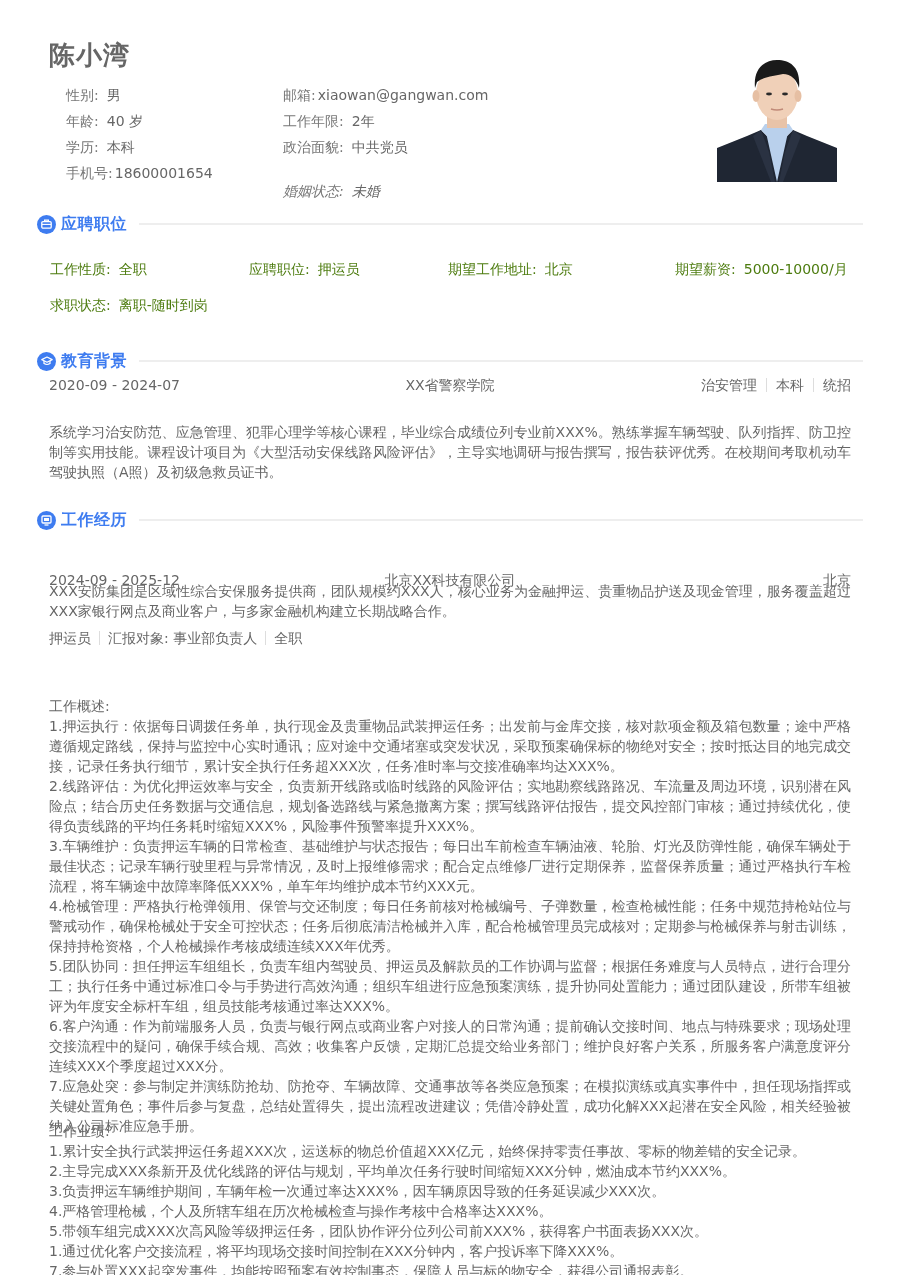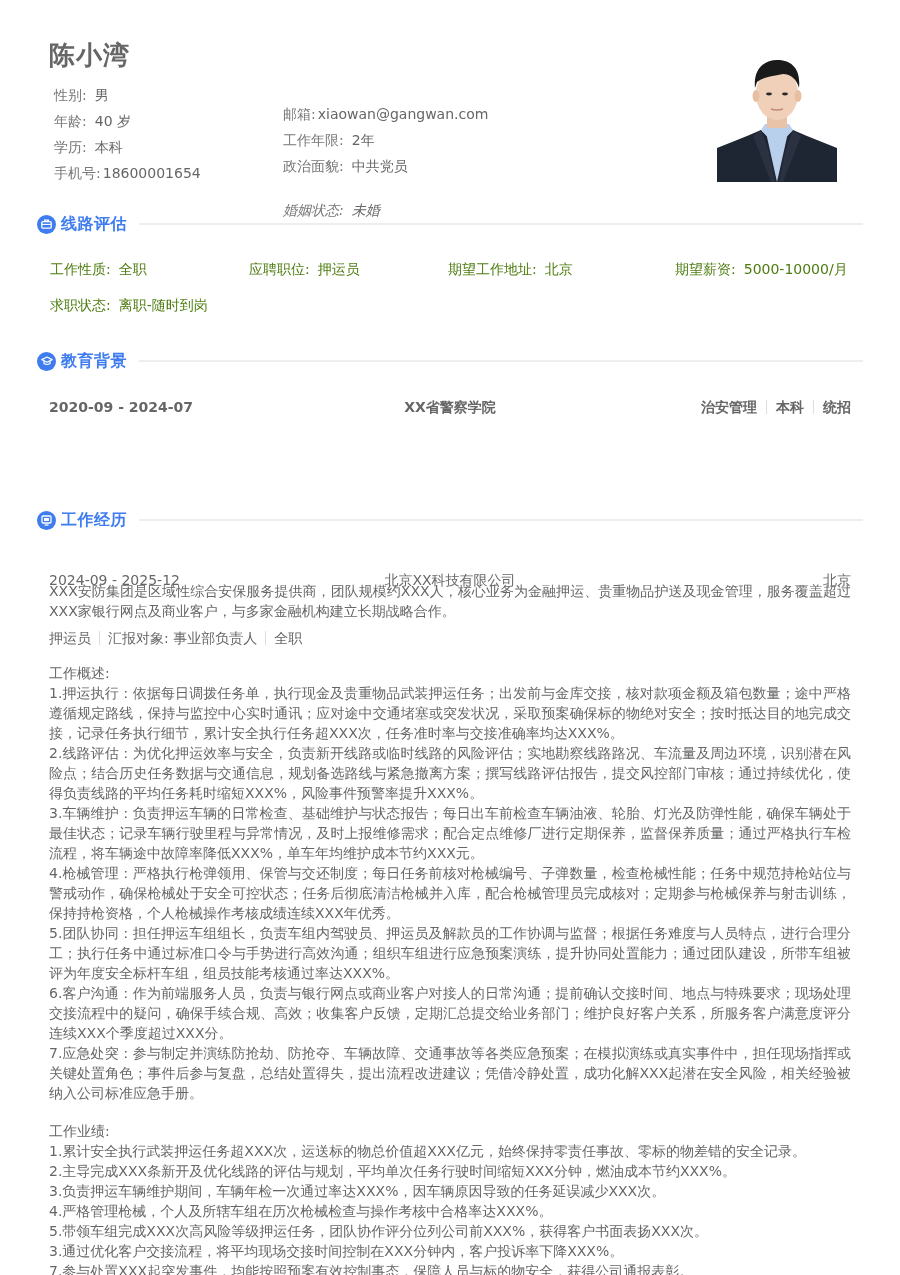--- a/index.html
+++ b/index.html
@@ -12,22 +12,22 @@
     }
     .page { position: absolute; left: 0; top: 0; width: 884px; height: 1275px; }
 
     
     .name {
       position: absolute; left: 49px; top: 38px;
       font-size: 26px; font-weight: bold; color: #666666;
       letter-spacing: 1px;
     }
     .basic { position: absolute; left: 50px; top: 84px; width: 640px; }
-    .basic .row { position: absolute; left: 4px; height: 22px; line-height: 22px; font-size: 14px; color: #666; white-space: nowrap; }
-    .basic .col2 { left: 233px; margin-top: 19px; }
+    .basic .row { position: absolute; left: 16px; height: 22px; line-height: 22px; font-size: 14px; color: #666; white-space: nowrap; }
+    .basic .col2 { left: 233px; }
     .basic .lbl { color: #777; }
     .basic .val { color: #666; margin-left: 8px; }
     .basic .val.tight { margin-left: 2px; }
 
     .photo {
       position: absolute; left: 717px; top: 52px; width: 120px; height: 130px;
       background: #ffffff; overflow: hidden;
     }
 
     
@@ -133,21 +133,21 @@
   </div>
 
   <div class="section-head" style="top:212px;">
     <span class="section-icon">
       <svg width="11" height="10" viewBox="0 0 11 10">
         <rect x="0.8" y="2.6" width="9.4" height="6.6" rx="1.2" fill="none" stroke="#fff" stroke-width="1.3"></rect>
         <path d="M3.6 2.6 V1.2 H7.4 V2.6" fill="none" stroke="#fff" stroke-width="1.2"></path>
         <path d="M1 5.4 H10" stroke="#fff" stroke-width="1.1"></path>
       </svg>
     </span>
-    <span class="section-title">线路评估</span>
+    <span class="section-title">应聘职位</span>
     <span class="section-line"></span>
   </div>
 
   <div class="intent-row" style="top:258px;">
     <div class="intent-item" style="left:0px;">
       <span>工作性质:</span><span class="val">全职</span>
     </div>
     <div class="intent-item" style="left:199px;">
       <span>应聘职位:</span><span class="val">押运员</span>
     </div>
@@ -168,31 +168,32 @@
     <span class="section-icon">
       <svg width="12" height="10" viewBox="0 0 12 10">
         <path d="M6 1 L11.2 3.6 L6 6.2 L0.8 3.6 Z" fill="none" stroke="#fff" stroke-width="1.2" stroke-linejoin="round"></path>
         <path d="M3 5 V7.6 Q6 9.4 9 7.6 V5" fill="none" stroke="#fff" stroke-width="1.2"></path>
       </svg>
     </span>
     <span class="section-title">教育背景</span>
     <span class="section-line"></span>
   </div>
 
-  <div class="entry-row" style="top:396px;font-weight:bold;">
+  <div class="entry-row" style="top:374px;">
     <span class="left">2020-09 - 2024-07</span>
     <span class="center">XX省警察学院</span>
     <span class="right">
       <span>治安管理</span>
       <span class="sep"></span>
       <span>本科</span>
       <span class="sep"></span>
       <span>统招</span>
     </span>
   </div>
+  <div class="para" style="top:422px;">系统学习治安防范、应急管理、犯罪心理学等核心课程，毕业综合成绩位列专业前XXX%。熟练掌握车辆驾驶、队列指挥、防卫控制等实用技能。课程设计项目为《大型活动安保线路风险评估》，主导实地调研与报告撰写，报告获评优秀。在校期间考取机动车驾驶执照（A照）及初级急救员证书。</div>
 
   <div class="section-head" style="top:508px;">
     <span class="section-icon">
       <svg width="11" height="11" viewBox="0 0 11 11">
         <rect x="1" y="1" width="9" height="7" rx="1" fill="none" stroke="#fff" stroke-width="1.3"></rect>
         <rect x="3" y="3" width="5" height="3" fill="#fff"></rect>
         <path d="M3.5 10 H7.5" stroke="#fff" stroke-width="1.3"></path>
       </svg>
     </span>
     <span class="section-title">工作经历</span>
@@ -208,35 +209,35 @@
   <div class="para" style="top:581px;">XXX安防集团是区域性综合安保服务提供商，团队规模约XXX人，核心业务为金融押运、贵重物品护送及现金管理，服务覆盖超过XXX家银行网点及商业客户，与多家金融机构建立长期战略合作。</div>
 
   <div class="tags" style="top:627px;">
     <span>押运员</span>
     <span class="sep"></span>
     <span>汇报对象: 事业部负责人</span>
     <span class="sep"></span>
     <span>全职</span>
   </div>
 
-  <div class="para" style="top:663px;">
+  <div class="para" style="top:696px;">
     <span class="p-line">工作概述:</span>
     <span class="p-line">1.押运执行：依据每日调拨任务单，执行现金及贵重物品武装押运任务；出发前与金库交接，核对款项金额及箱包数量；途中严格遵循规定路线，保持与监控中心实时通讯；应对途中交通堵塞或突发状况，采取预案确保标的物绝对安全；按时抵达目的地完成交接，记录任务执行细节，累计安全执行任务超XXX次，任务准时率与交接准确率均达XXX%。</span>
     <span class="p-line">2.线路评估：为优化押运效率与安全，负责新开线路或临时线路的风险评估；实地勘察线路路况、车流量及周边环境，识别潜在风险点；结合历史任务数据与交通信息，规划备选路线与紧急撤离方案；撰写线路评估报告，提交风控部门审核；通过持续优化，使得负责线路的平均任务耗时缩短XXX%，风险事件预警率提升XXX%。</span>
     <span class="p-line">3.车辆维护：负责押运车辆的日常检查、基础维护与状态报告；每日出车前检查车辆油液、轮胎、灯光及防弹性能，确保车辆处于最佳状态；记录车辆行驶里程与异常情况，及时上报维修需求；配合定点维修厂进行定期保养，监督保养质量；通过严格执行车检流程，将车辆途中故障率降低XXX%，单车年均维护成本节约XXX元。</span>
     <span class="p-line">4.枪械管理：严格执行枪弹领用、保管与交还制度；每日任务前核对枪械编号、子弹数量，检查枪械性能；任务中规范持枪站位与警戒动作，确保枪械处于安全可控状态；任务后彻底清洁枪械并入库，配合枪械管理员完成核对；定期参与枪械保养与射击训练，保持持枪资格，个人枪械操作考核成绩连续XXX年优秀。</span>
     <span class="p-line">5.团队协同：担任押运车组组长，负责车组内驾驶员、押运员及解款员的工作协调与监督；根据任务难度与人员特点，进行合理分工；执行任务中通过标准口令与手势进行高效沟通；组织车组进行应急预案演练，提升协同处置能力；通过团队建设，所带车组被评为年度安全标杆车组，组员技能考核通过率达XXX%。</span>
     <span class="p-line">6.客户沟通：作为前端服务人员，负责与银行网点或商业客户对接人的日常沟通；提前确认交接时间、地点与特殊要求；现场处理交接流程中的疑问，确保手续合规、高效；收集客户反馈，定期汇总提交给业务部门；维护良好客户关系，所服务客户满意度评分连续XXX个季度超过XXX分。</span>
     <span class="p-line">7.应急处突：参与制定并演练防抢劫、防抢夺、车辆故障、交通事故等各类应急预案；在模拟演练或真实事件中，担任现场指挥或关键处置角色；事件后参与复盘，总结处置得失，提出流程改进建议；凭借冷静处置，成功化解XXX起潜在安全风险，相关经验被纳入公司标准应急手册。</span>
   </div>
 
   <div class="para" style="top:1121px;">
     <span class="p-line">工作业绩:</span>
     <span class="p-line">1.累计安全执行武装押运任务超XXX次，运送标的物总价值超XXX亿元，始终保持零责任事故、零标的物差错的安全记录。</span>
     <span class="p-line">2.主导完成XXX条新开及优化线路的评估与规划，平均单次任务行驶时间缩短XXX分钟，燃油成本节约XXX%。</span>
     <span class="p-line">3.负责押运车辆维护期间，车辆年检一次通过率达XXX%，因车辆原因导致的任务延误减少XXX次。</span>
     <span class="p-line">4.严格管理枪械，个人及所辖车组在历次枪械检查与操作考核中合格率达XXX%。</span>
     <span class="p-line">5.带领车组完成XXX次高风险等级押运任务，团队协作评分位列公司前XXX%，获得客户书面表扬XXX次。</span>
-    <span class="p-line">3.通过优化客户交接流程，将平均现场交接时间控制在XXX分钟内，客户投诉率下降XXX%。</span>
+    <span class="p-line">1.通过优化客户交接流程，将平均现场交接时间控制在XXX分钟内，客户投诉率下降XXX%。</span>
     <span class="p-line">7.参与处置XXX起突发事件，均能按照预案有效控制事态，保障人员与标的物安全，获得公司通报表彰。</span>
   </div>
 
 </div>
 
 </body></html>

